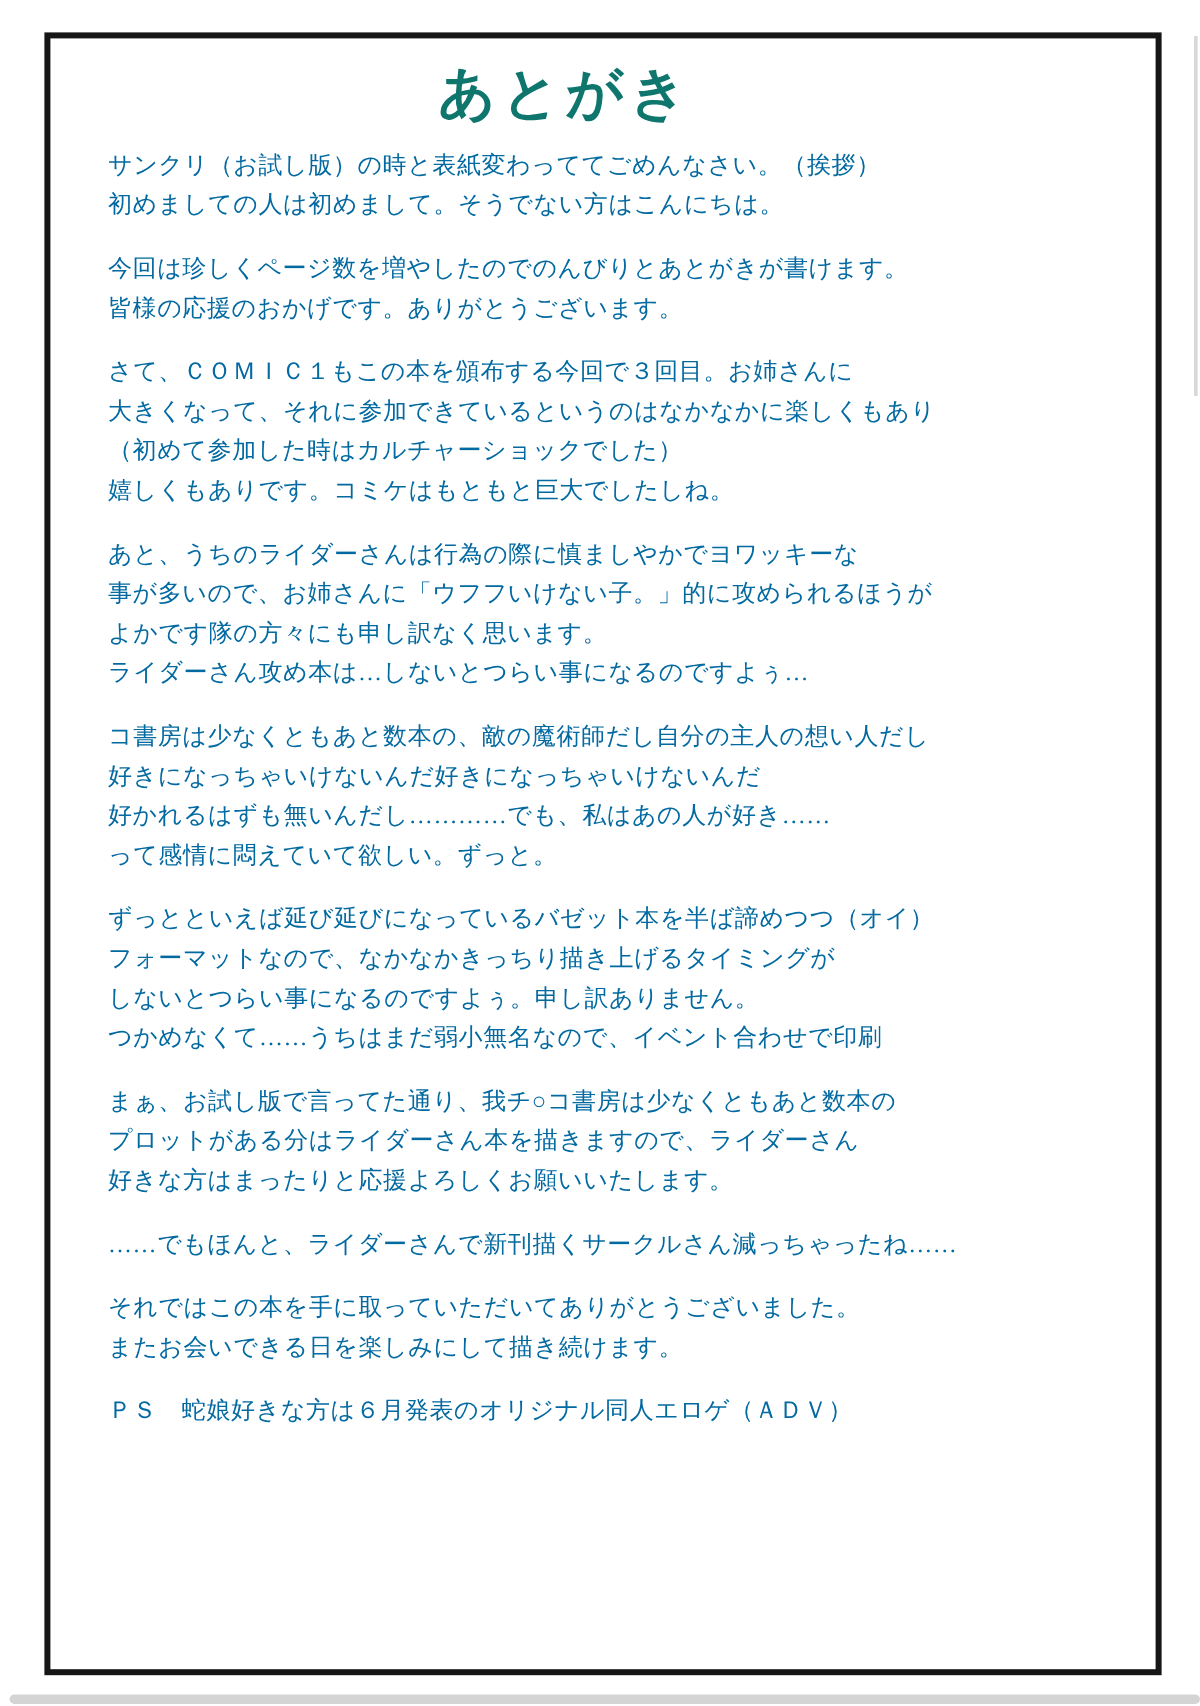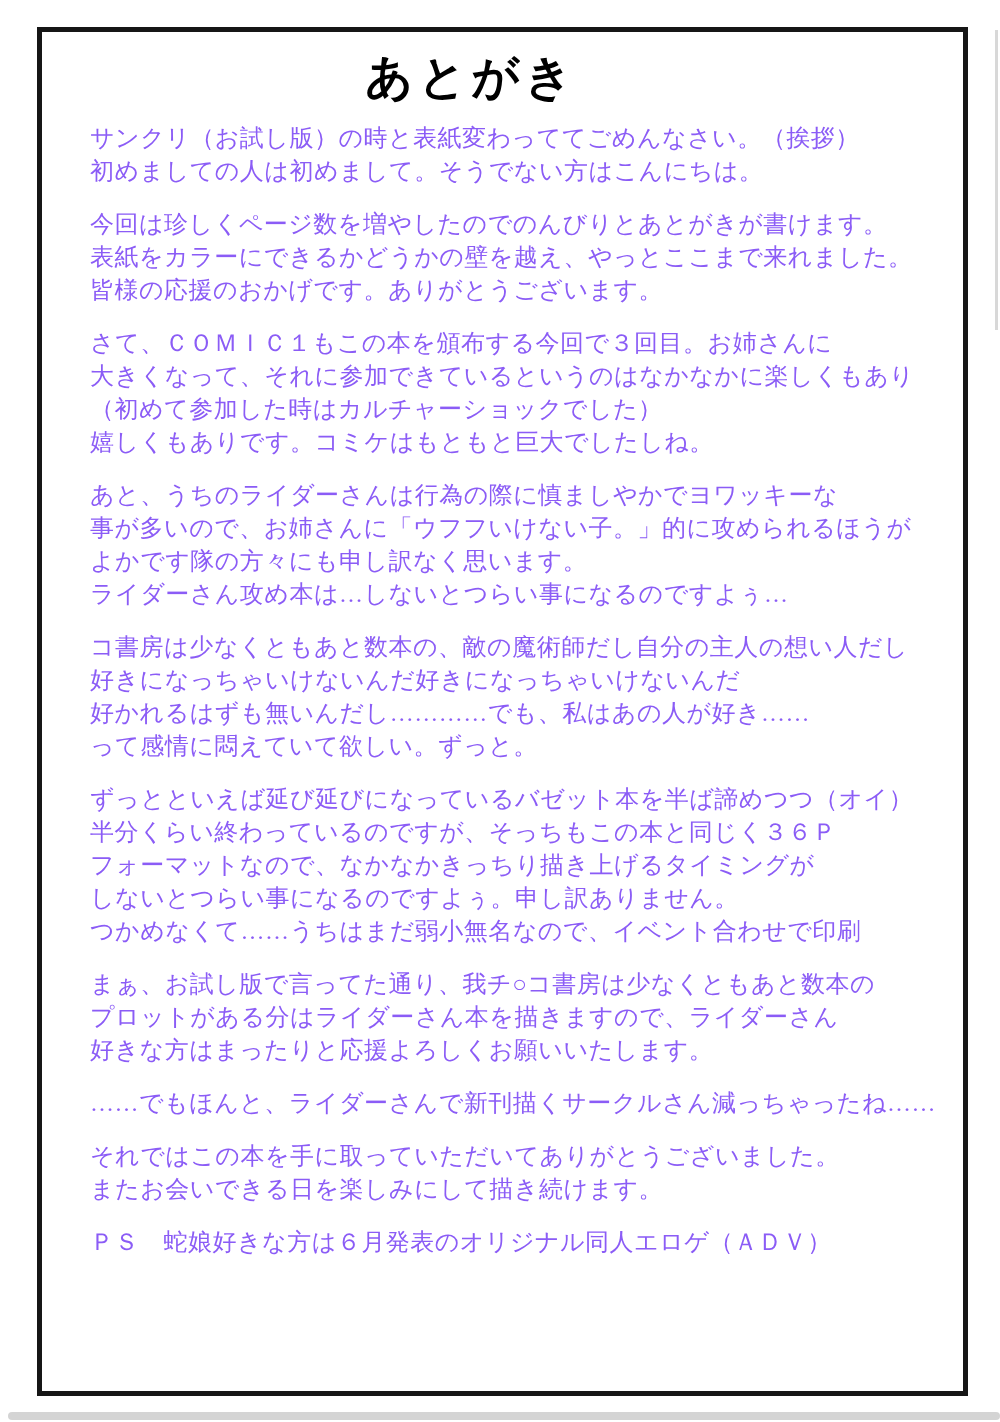--- a/index.html
+++ b/index.html
@@ -31,30 +31,30 @@
   .content {
     padding: 14px 30px 0 48px;
   }
   .title {
     font-family: "Liberation Sans", sans-serif;
     font-weight: bold;
     font-size: 47px;
     line-height: 62px;
     letter-spacing: 5px;
     text-align: center;
-    color: #000000;
+    color: #0f766e;
     margin: 0 0 14px 0;
     position: relative;
     left: -40px;
   }
   .para {
     margin: 0 0 20px 0;
-    font-size: 24px;
+    font-size: 20px;
     line-height: 33px;
-    color: #8b5cf6;
+    color: #0369a1;
     letter-spacing: 0.5px;
   }
   .line {
     display: block;
     white-space: pre;
   }
   .scan-strip {
     position: absolute;
     left: 8px;
     top: 1412px;
@@ -82,21 +82,20 @@
 
       <h1 class="title">あとがき</h1>
 
       <p class="para">
         <span class="line">サンクリ（お試し版）の時と表紙変わっててごめんなさい。（挨拶）</span>
         <span class="line">初めましての人は初めまして。そうでない方はこんにちは。</span>
       </p>
 
       <p class="para">
         <span class="line">今回は珍しくページ数を増やしたのでのんびりとあとがきが書けます。</span>
-        <span class="line">表紙をカラーにできるかどうかの壁を越え、やっとここまで来れました。</span>
         <span class="line">皆様の応援のおかげです。ありがとうございます。</span>
       </p>
 
       <p class="para">
         <span class="line">さて、ＣＯＭＩＣ１もこの本を頒布する今回で３回目。お姉さんに</span>
         <span class="line">大きくなって、それに参加できているというのはなかなかに楽しくもあり</span>
         <span class="line">（初めて参加した時はカルチャーショックでした）</span>
         <span class="line">嬉しくもありです。コミケはもともと巨大でしたしね。</span>
       </p>
 
@@ -110,21 +109,20 @@
 
       <p class="para">
         <span class="line">コ書房は少なくともあと数本の、敵の魔術師だし自分の主人の想い人だし</span>
         <span class="line">好きになっちゃいけないんだ好きになっちゃいけないんだ</span>
         <span class="line">好かれるはずも無いんだし…………でも、私はあの人が好き……</span>
         <span class="line">って感情に悶えていて欲しい。ずっと。</span>
       </p>
 
       <p class="para">
         <span class="line">ずっとといえば延び延びになっているバゼット本を半ば諦めつつ（オイ）</span>
-        <span class="line">半分くらい終わっているのですが、そっちもこの本と同じく３６Ｐ</span>
         <span class="line">フォーマットなので、なかなかきっちり描き上げるタイミングが</span>
         <span class="line">しないとつらい事になるのですよぅ。申し訳ありません。</span>
         <span class="line">つかめなくて……うちはまだ弱小無名なので、イベント合わせで印刷</span>
       </p>
 
       <p class="para">
         <span class="line">まぁ、お試し版で言ってた通り、我チ○コ書房は少なくともあと数本の</span>
         <span class="line">プロットがある分はライダーさん本を描きますので、ライダーさん</span>
         <span class="line">好きな方はまったりと応援よろしくお願いいたします。</span>
       </p>

